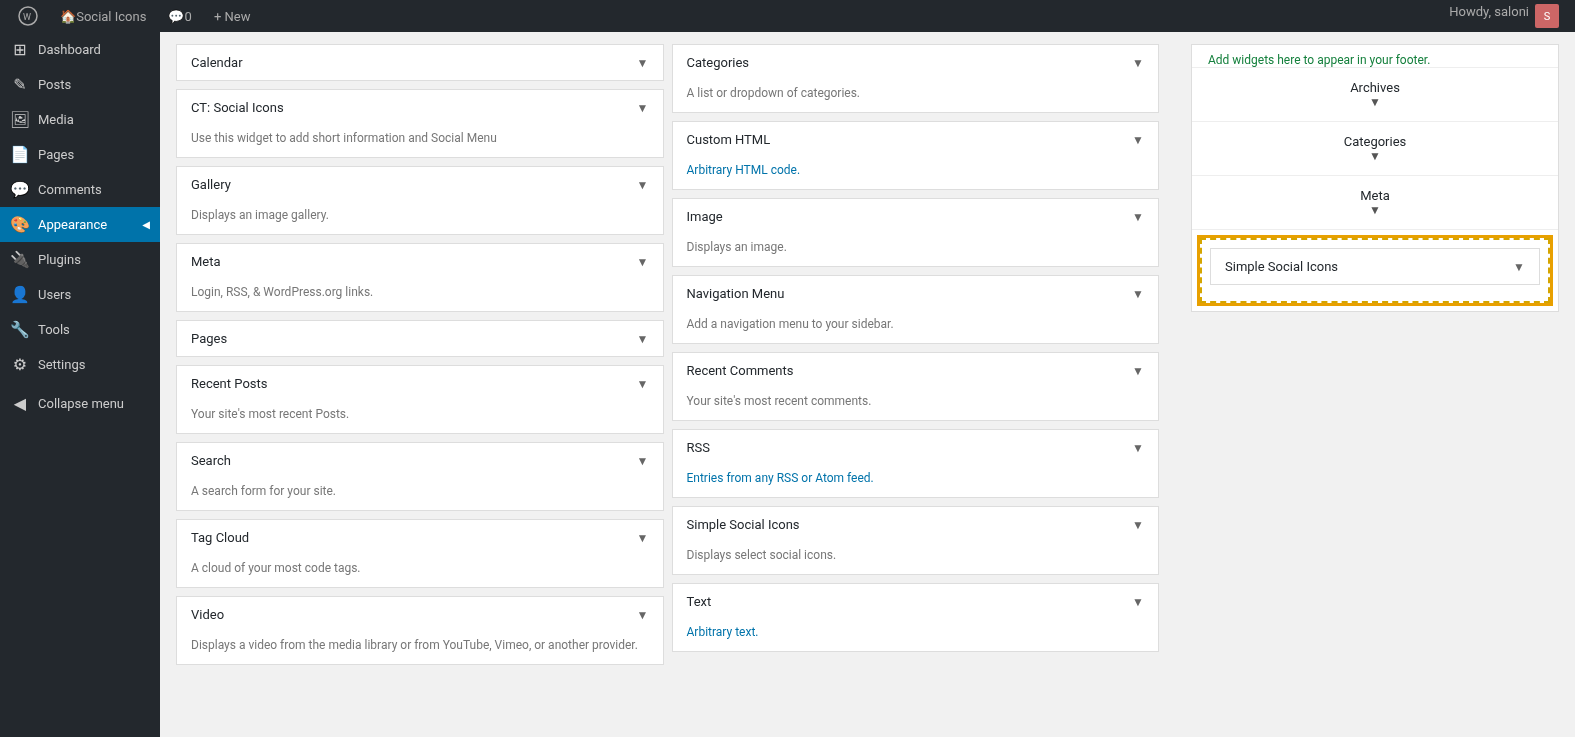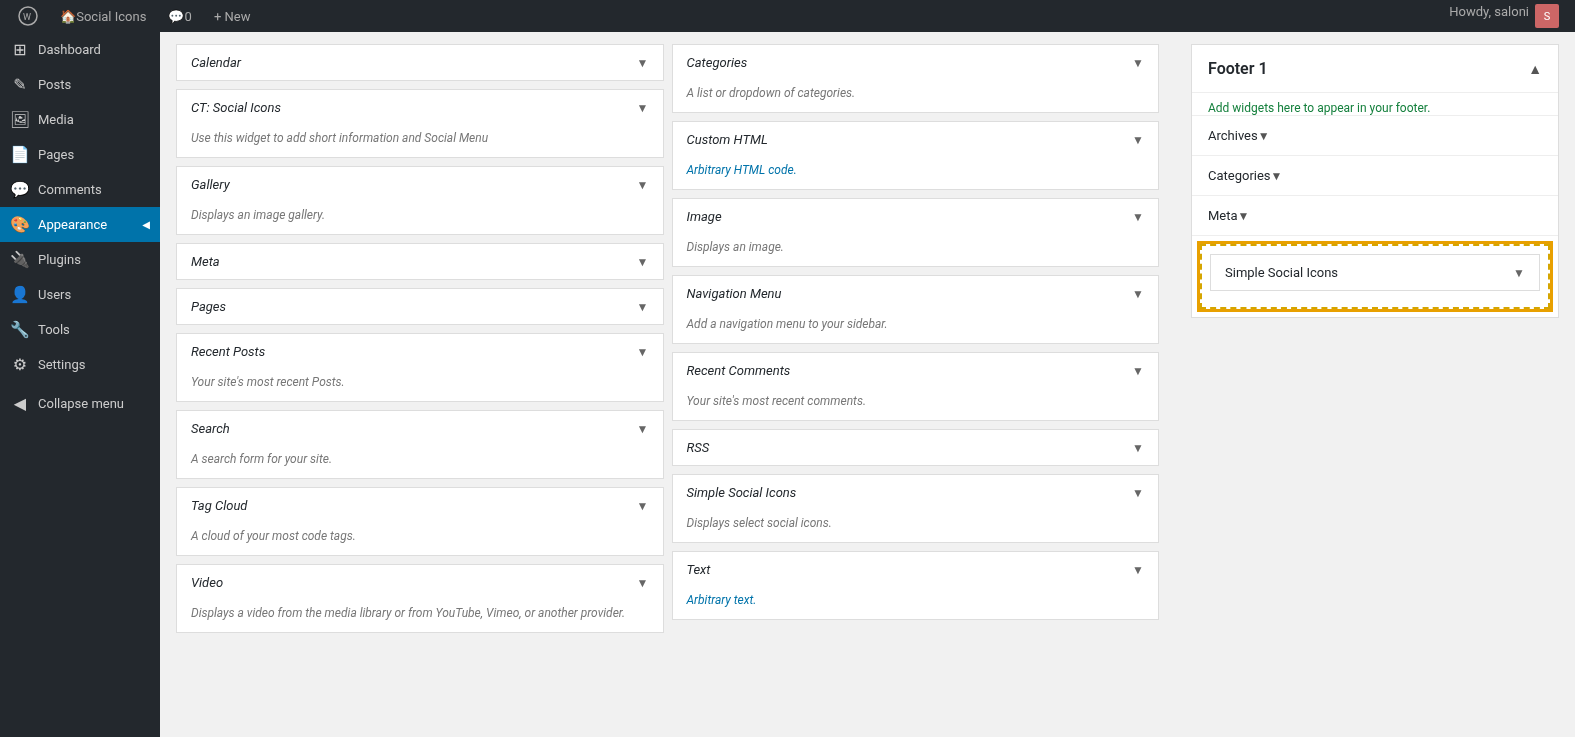--- a/index.html
+++ b/index.html
@@ -88,21 +88,20 @@
     
     .widgets-area {
       flex: 1;
       padding: 12px 16px;
       overflow-y: auto;
     }
 
     .widget-columns {
       display: flex;
       gap: 8px;
-      font-style: italic;
     }
 
     .widget-column {
       flex: 1;
     }
 
     .widget-item {
       background: #fff;
       border: 1px solid #ddd;
       margin-bottom: 8px;
@@ -147,22 +146,24 @@
     .footer-widget-title { font-size: 16px; font-weight: 600; color: #23282d; }
     .footer-widget-desc { font-size: 12px; color: #15803d; padding: 8px 16px 0; border-bottom: 1px solid #eee; }
 
     .footer-widget-item {
       background: #fff;
       border-bottom: 1px solid #eee;
     }
     .footer-widget-item-header {
       display: flex;
       align-items: center;
+      justify-content: space-between;
       padding: 12px 16px;
       cursor: pointer;
+      flex-direction: column;
     }
     .footer-widget-item-title { font-size: 13px; color: #23282d; }
 
     .footer-drop-zone {
       border: 2px dashed #d5a500;
       outline: 3px solid #e8a000;
       margin: 8px;
       padding: 8px;
       background: #fff;
     }
@@ -288,20 +289,21 @@
               <span class="widget-arrow">▼</span>
             </div>
             <div class="widget-desc">Displays an image gallery.</div>
           </div>
 
           <div class="widget-item">
             <div class="widget-header">
               <span class="widget-title">Meta</span>
               <span class="widget-arrow">▼</span>
             </div>
+            <div class="widget-desc">Login, RSS, &amp; WordPress.org links.</div>
           </div>
 
           <div class="widget-item">
             <div class="widget-header">
               <span class="widget-title">Pages</span>
               <span class="widget-arrow">▼</span>
             </div>
           </div>
 
           <div class="widget-item">
@@ -377,20 +379,21 @@
               <span class="widget-arrow">▼</span>
             </div>
             <div class="widget-desc">Your site's most recent comments.</div>
           </div>
 
           <div class="widget-item">
             <div class="widget-header">
               <span class="widget-title">RSS</span>
               <span class="widget-arrow">▼</span>
             </div>
+            <div class="widget-desc"><a>Entries from any RSS or Atom feed.</a></div>
           </div>
 
           <div class="widget-item">
             <div class="widget-header">
               <span class="widget-title">Simple Social Icons</span>
               <span class="widget-arrow">▼</span>
             </div>
             <div class="widget-desc">Displays select social icons.</div>
           </div>
 
@@ -401,24 +404,20 @@
             </div>
             <div class="widget-desc"><a>Arbitrary text.</a></div>
           </div>
         </div>
 
       </div>
     </div>
 
     <div class="right-panel">
       <div class="footer-widget-area">
-        <div class="footer-widget-header">
-          <span class="footer-widget-title">Footer 1</span>
-          <span style="font-size:14px; color:#555;">▲</span>
-        </div>
         <div class="footer-widget-desc">Add widgets here to appear in your footer.</div>
 
         <div class="footer-widget-item">
           <div class="footer-widget-item-header">
             <span class="footer-widget-item-title">Archives</span>
             <span style="font-size:12px; color:#555;">▼</span>
           </div>
         </div>
 
         <div class="footer-widget-item">

